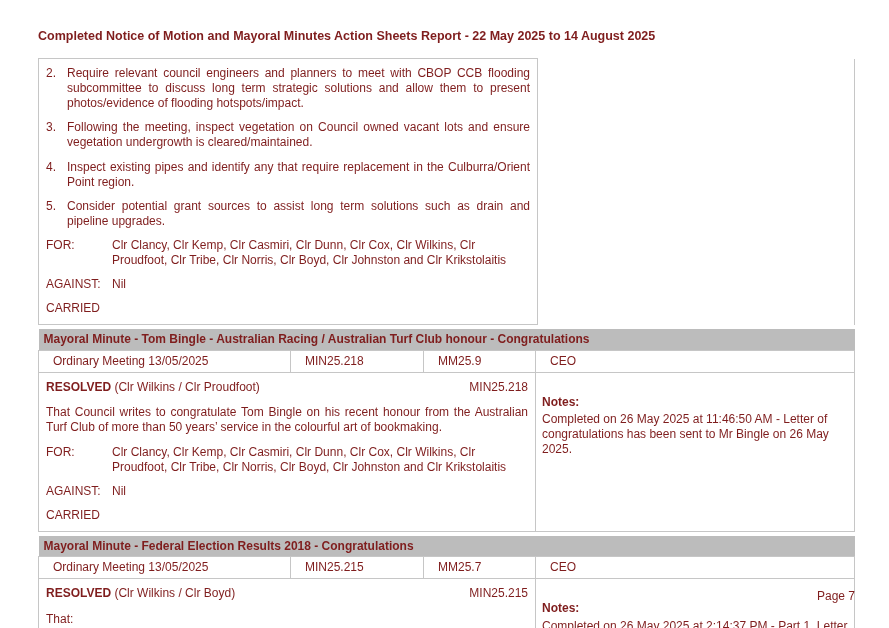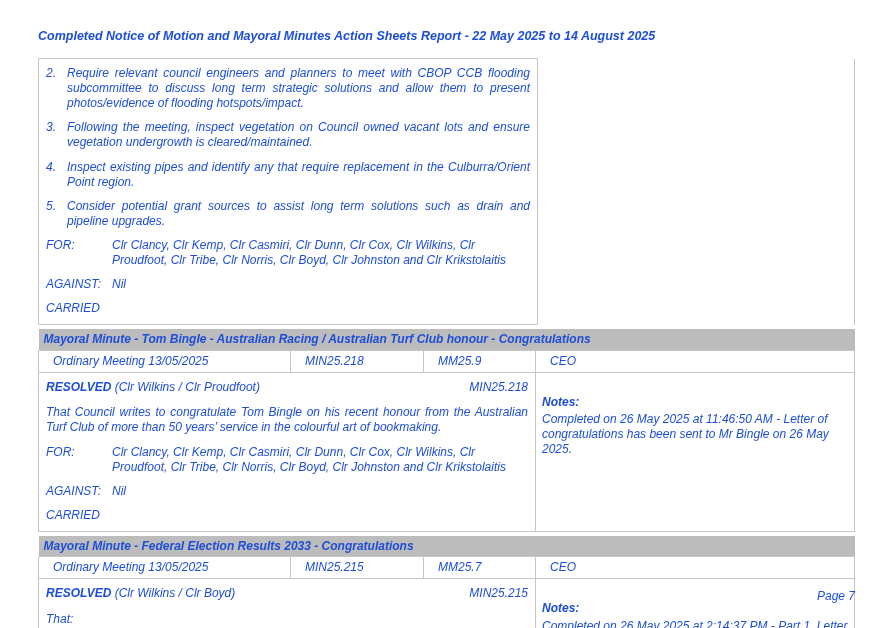--- a/index.html
+++ b/index.html
@@ -45,21 +45,21 @@
   .notes-label { font-weight:bold; margin-bottom:2px; }
 
   .spacer { height:4px; }
   .page-num {
     position:absolute; right:34px; top:589px; font-size:12px;
   }
 </style>
 </head>
 <body>
 
-<div class="page" style="--hdrbg: #bcbcbc; --bdr: #c6c6c6; color: #1d4ed8; font-style: italic;">
+<div class="page" style="--hdrbg: #bcbcbc; --bdr: #c6c6c6; color: #7f1d1d;">
 
   <div class="doc-title">Completed Notice of Motion and Mayoral Minutes Action Sheets Report - 22 May 2025 to 14 August 2025</div>
 
   <div class="content">
 
     <table class="sec">
       <colgroup>
           <col style="width:499px">
           <col style="width:317px">
         </colgroup>
@@ -145,21 +145,21 @@
 
     <table class="sec">
       <colgroup>
           <col style="width:252px">
           <col style="width:133px">
           <col style="width:112px">
           <col style="width:319px">
         </colgroup>
       <tbody>
           <tr class="hdr-row">
-        <td colspan="4">Mayoral Minute - Federal Election Results 2033 - Congratulations</td>
+        <td colspan="4">Mayoral Minute - Federal Election Results 2018 - Congratulations</td>
       </tr>
       <tr class="meet-row">
         <td>Ordinary Meeting 13/05/2025</td>
         <td>MIN25.215</td>
         <td>MM25.7</td>
         <td>CEO</td>
       </tr>
       <tr>
         <td colspan="3" class="body-left" style="height:59px">
           <div class="resolved-line">

